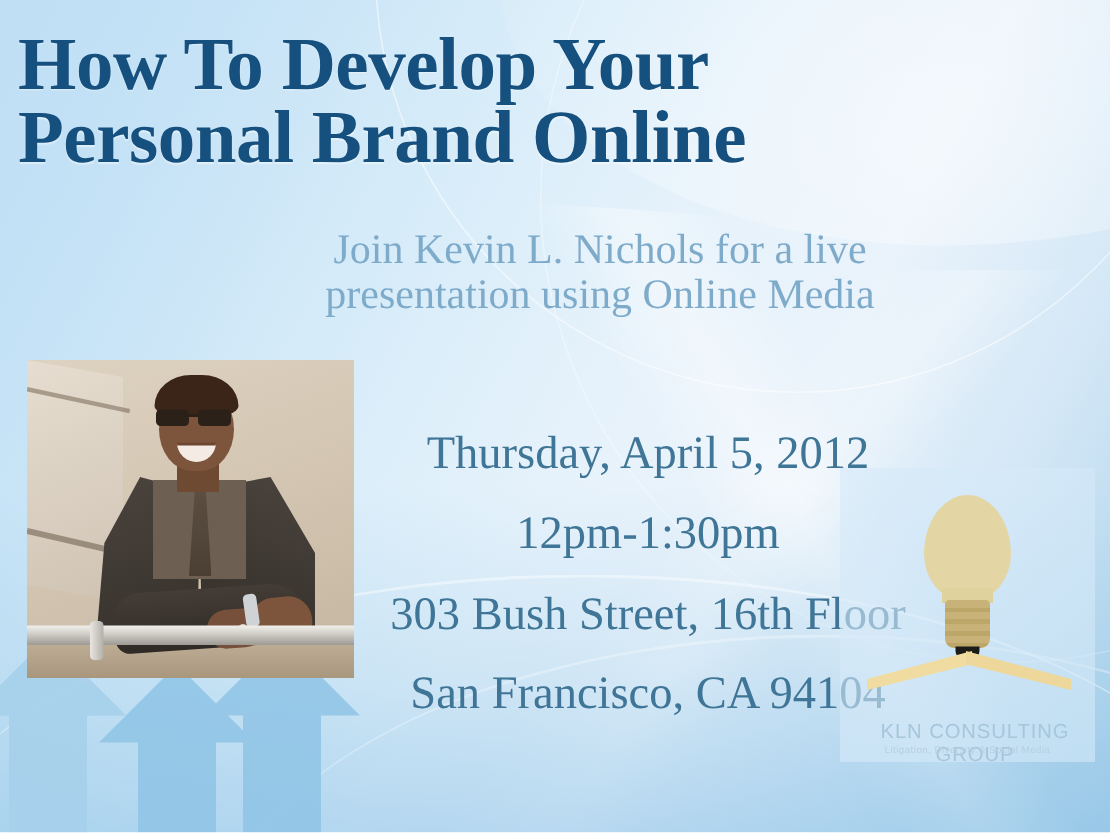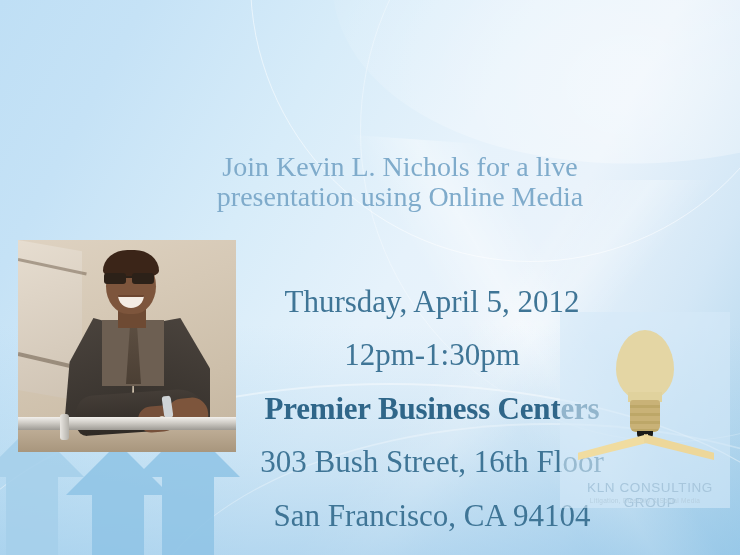--- a/index.html
+++ b/index.html
@@ -341,30 +341,33 @@
     <div class="p-smile"></div>
     <div class="p-arm"></div>
     <div class="p-hand2"></div>
     <div class="p-hand"></div>
     <div class="p-watch"></div>
     <div class="p-ring"></div>
     <div class="photo-rail"></div>
     <div class="photo-rail-post"></div>
   </div>
 
+  <div class="title">
+    <span class="line">How To Develop Your</span>
+    <span class="line">Personal Brand Online</span>
+  </div>
 
   <div class="subtitle">
     <span class="line">Join Kevin L. Nichols for a live</span>
     <span class="line">presentation using Online Media</span>
   </div>
 
   <div class="details">
     <span class="line">Thursday, April 5, 2012</span>
     <span class="line">12pm-1:30pm</span>
-    <span class="line strong">Premier Business Centers</span>
     <span class="line">303 Bush Street, 16th Floor</span>
     <span class="line">San Francisco, CA 94104</span>
   </div>
 
   <div class="logo-panel">
     <div class="bulb-glass"></div>
     <div class="bulb-neck"></div>
     <div class="bulb-base"></div>
     <div class="bulb-tip"></div>
     <div class="book-l"></div>

